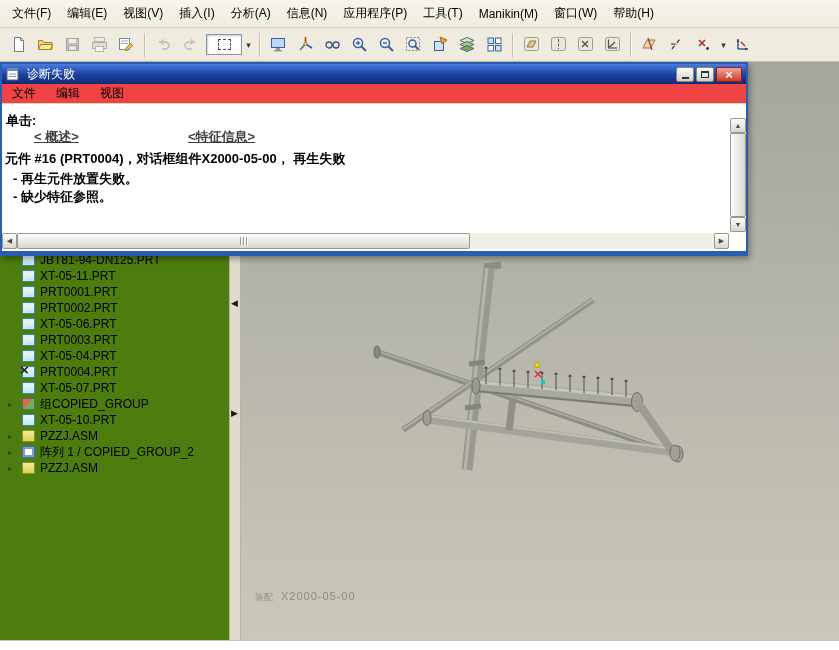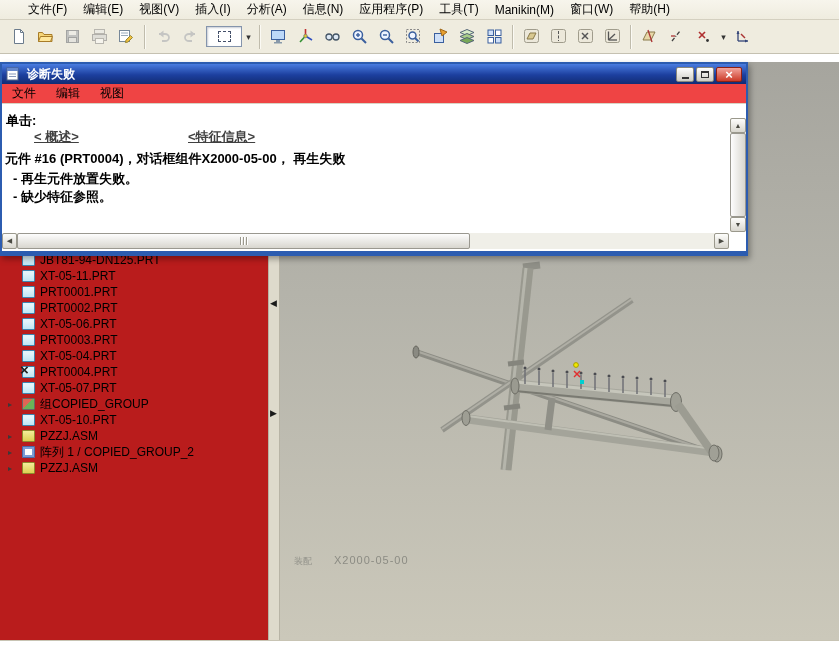--- a/index.html
+++ b/index.html
@@ -5,43 +5,43 @@
   * { margin:0; padding:0; box-sizing:border-box; }
   html,body { width:839px; height:650px; overflow:hidden; }
   body {
     font-family:"Liberation Sans","DejaVu Sans",sans-serif;
     background:#ffffff; position:relative; font-size:12px; color:#000;
   }
   button { border:none; background:transparent; font:inherit; cursor:default; }
 
   
   .menubar {
-    height:20px; background:linear-gradient(#f7f5ec,#efecdf);
+    height:28px; background:linear-gradient(#f7f5ec,#efecdf);
     border-bottom:1px solid #d4d0c0; display:flex; align-items:center;
-    padding-left:20px;
+    padding-left:4px;
   }
   .menu-item { padding:4px 8px; font-size:12px; white-space:nowrap; }
 
   
   .toolbar {
     height:34px; background:#efecdf; border-bottom:1px solid #c5c1b1;
     display:flex; align-items:center; padding:0 5px;
   }
   .tbtn { width:27px; height:27px; display:flex; align-items:center; justify-content:center; border:1px solid transparent; border-radius:2px; }
   .tsep { width:2px; height:24px; margin:0 4px; border-left:1px solid #c0bcac; border-right:1px solid #fbfaf4; }
   .dim { opacity:.45; filter:grayscale(70%); }
   .filter-field { width:36px; height:21px; background:#fff; border:1px solid #8494ac;
     box-shadow:inset 1px 1px 2px #c8ccd4; display:flex; align-items:center; justify-content:center; margin-left:2px; }
   .dash-sq { width:13px; height:11px; border:1px dashed #44506a; }
   .dd { width:13px; height:21px; display:flex; align-items:center; justify-content:center; }
   .dd::before { content:"▾"; font-size:9px; color:#333; }
 
   
   .main { position:absolute; top:62px; left:0; right:0; bottom:10px; display:flex; }
-  .tree-panel { width:268px; background:#b91c1c; position:relative; overflow:hidden;padding-left:46px; }
+  .tree-panel { width:229px; background:#4d7c0f; position:relative; overflow:hidden;padding-left:46px; }
   .sash { width:12px; background:#dedacc; border-left:1px solid #b8b4a6; border-right:1px solid #b8b4a6; position:relative; }
   .sash-arrow { position:absolute; left:1px; font-size:9px; color:#1a1a1a; line-height:10px; }
   .sash-arrow.a1 { top:236px; }
   .sash-arrow.a1::before { content:"◀"; }
   .sash-arrow.a2 { top:346px; }
   .sash-arrow.a2::before { content:"▶"; }
 
   
   .tree { position:absolute; top:190px; left:2px; right:0; }
   .trow { height:16px; display:flex; align-items:center; white-space:nowrap; }
@@ -52,37 +52,37 @@
   .ic-group { border:1px solid #666; background:linear-gradient(135deg,#e06555 0 45%,#6cb258 45% 100%); }
   .ic-asm { border:1px solid #8d8d2e; background:linear-gradient(#f4ee9a,#ddd052); }
   .ic-pattern { border:1px solid #4a6aa8; background:#fff; box-shadow:inset 2px 2px 0 0 #7c9cd4, inset -2px -2px 0 0 #7c9cd4; }
   .failmark { position:absolute; left:-3px; top:-6px; }
   .failmark::before { content:"×"; font-size:15px; font-weight:bold; color:#222; }
   .tlabel { font-size:12px; }
 
   
   .viewport { flex:1; position:relative; background:linear-gradient(180deg,#a6a59e 0%,#b4b3aa 40%,#cbc8ba 100%); }
   .model-svg { position:absolute; inset:0; }
-  .watermark { position:absolute; left:14px; top:492px; display:flex; gap:22px; align-items:baseline;text-align:center; }
+  .watermark { position:absolute; left:14px; top:528px; display:flex; gap:8px; align-items:baseline;text-align:center; }
   .wm-prefix { font-size:9px; color:#93938b; }
   .wm-model { font-size:11px; letter-spacing:1px; color:#8c8c84; }
 
   
   .statusbar { position:absolute; left:0; right:0; bottom:0; height:10px; background:#fff; border-top:1px solid #c8c4b4; }
 
   
   .dialog {
     position:absolute; top:62px; left:0; width:748px; height:194px; z-index:50;
     background:#fff; border:2px solid #2c5cb0; border-bottom-width:5px;
     box-shadow:2px 3px 6px rgba(0,0,0,.35);
   }
   .dlg-title {
     height:20px; display:flex; align-items:center; padding:0 4px;
     background:linear-gradient(180deg,#4a7ce0 0%,#1c3f9e 55%,#122c74 100%);
-    color:#fff; font-weight:bold; font-size:12px;
+    color:#fff; font-weight:normal; font-size:12px;
   }
   .dlg-ico { width:16px; height:14px; margin-right:5px; display:flex; }
   .dlg-title-text { flex:1; }
   .win-btns { display:flex; gap:2px; }
   .wbtn { width:18px; height:15px; border-radius:2px; border:1px solid #8a887c;
     background:linear-gradient(#ffffff,#cfcdc4); display:flex; align-items:center; justify-content:center; padding:0; }
   .wbtn .bar { width:7px; height:2px; background:#333; margin-top:7px; }
   .wbtn .box { width:8px; height:7px; border:1px solid #333; border-top-width:2px; }
   .wbtn.close { width:26px; background:linear-gradient(#f2a49c,#cc3a28); border-color:#8c2014; }
   .wbtn.close::before { content:"×"; color:#fff; font-weight:bold; font-size:13px; line-height:11px; }

